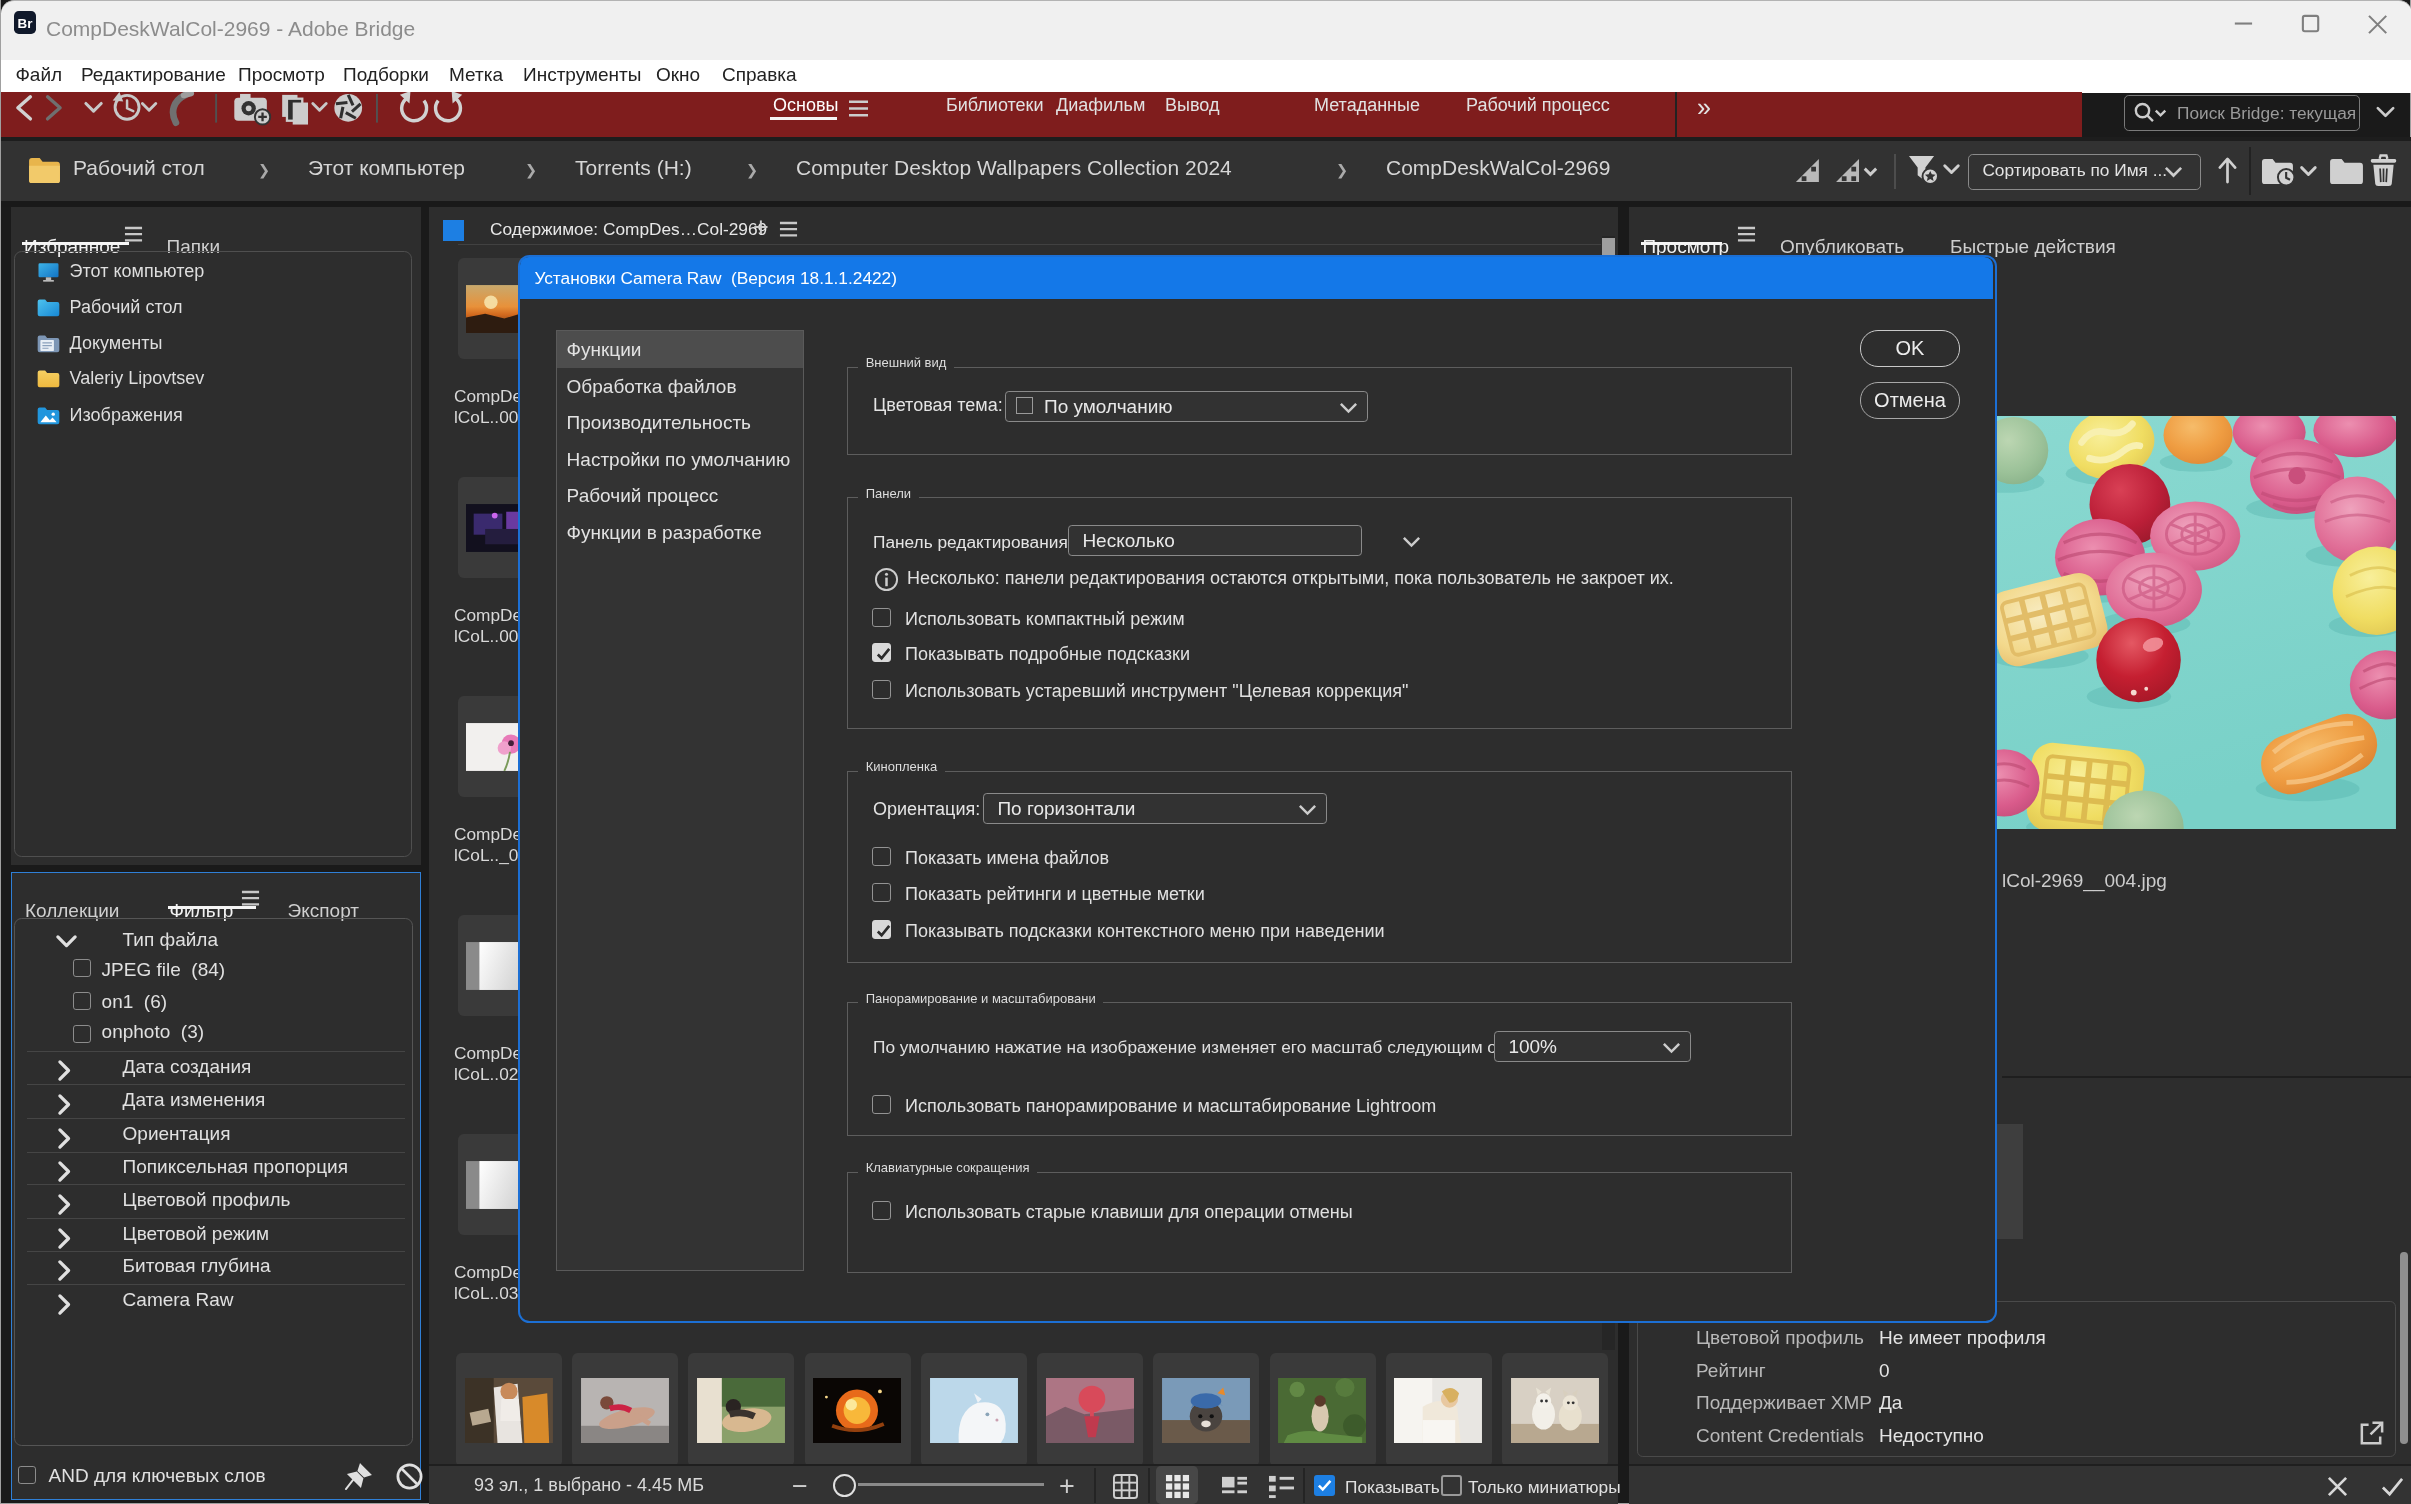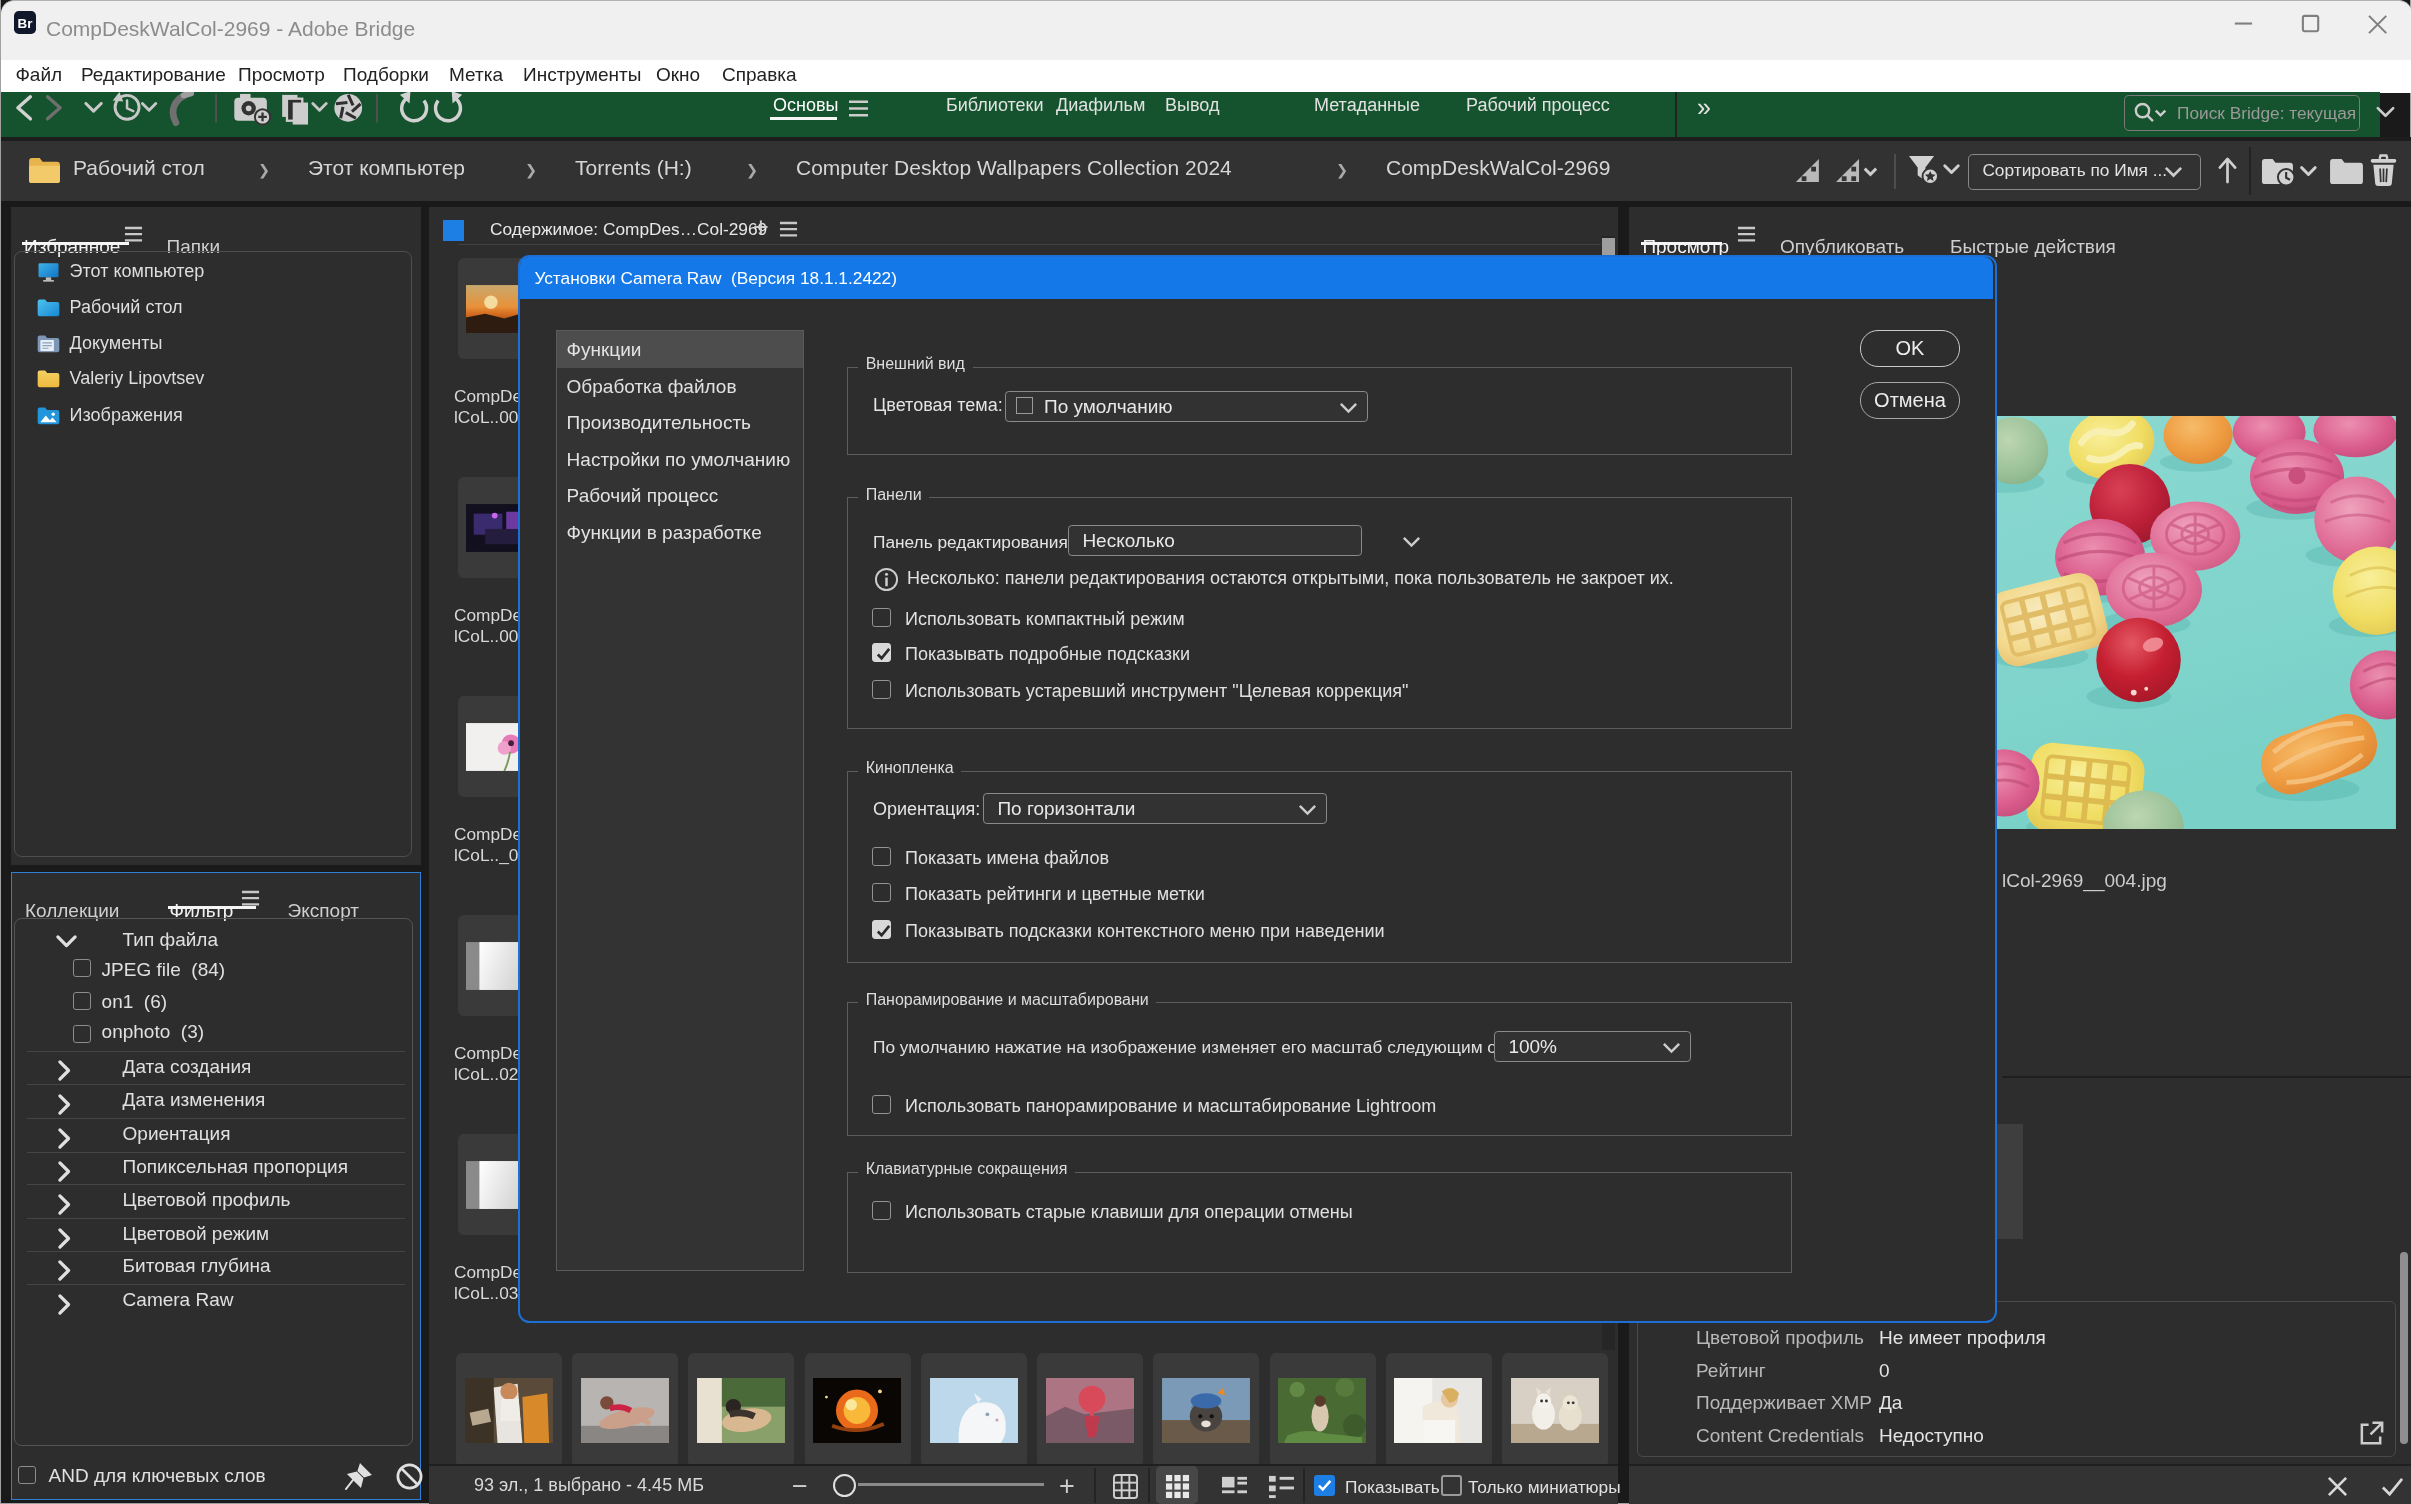--- a/index.html
+++ b/index.html
@@ -6,21 +6,21 @@
 html,body { width:2411px; height:1504px; overflow:hidden; background:#1a1a1a;
   font-family:"Liberation Sans", sans-serif; }
 .abs { position:absolute; }
 #stage { position:relative; width:2411px; height:1504px; background:#1a1a1a;
   border-left:1px solid #a0a0a0; border-right:1px solid #a0a0a0; border-bottom:1px solid #a0a0a0; }
 
 #titlebar { left:0; top:0; width:2411px; height:60px; background:#f0f0f0; border-top:1.9px solid #b3b3b3; border-radius:13.4px 13.4px 0 0; }
 #title-text { left:45px; top:16.3px; font-size:21px; color:#8c8c8c; }
 #menubar { left:0; top:60px; width:2411px; height:33px; background:#ffffff; }
 .menu-item { position:absolute; top:3.8px; font-size:19px; color:#222222; }
-#toolbar { left:0; top:92px; width:2379px; height:45px; background:#14532d; }
+#toolbar { left:0; top:92px; width:2081px; height:45px; background:#7f1d1d; }
 #sep1 { left:0; top:137px; width:2411px; height:3.8px; background:#1d1d1d; }
 #pathbar { left:0; top:141px; width:2411px; height:60px; background:#323232; }
 #sep2 { left:0; top:201px; width:2411px; height:5.8px; background:#191919; }
 .tabtxt { position:absolute; font-size:18px; color:#e2e2e2; }
 .pathtxt { position:absolute; font-size:21px; color:#d6d6d6; top:15.4px; }
 .pathsep { position:absolute; font-size:14.4px; color:#aaaaaa; top:21px; }
 
 #favpanel { left:9.6px; top:207px; width:410px; height:658px; background:#2d2d2d; }
 #filterpanel { left:9.6px; top:872px; width:410px; height:628px; background:#2d2d2d;
   border:1.9px solid #2f7fd6; }
@@ -42,21 +42,21 @@
 .scard { position:absolute; width:106px; height:114px; background:#3a3a3a; border-radius:5.8px; top:1146px; }
 
 #dialog { left:517px; top:255px; width:1479px; height:1068px; background:#2d2d2d;
   border:2.9px solid #1c6fd4; border-radius:11.5px; }
 #dlgtitle { left:0; top:0; width:1473px; height:42px; background:#1478e8; border-radius:8.6px 8.6px 0 0; }
 #dlgtitle span { position:absolute; left:14.4px; top:10.6px; font-size:17.3px; color:#ffffff; white-space:nowrap; }
 #navlist { left:36px; top:73px; width:248px; height:941px; background:#333333; border:1px solid #5a5a5a; }
 .navitem { position:absolute; left:0; width:246px; height:37px; font-size:19px; color:#e2e2e2; padding:7.7px 0 0 9.6px; white-space:nowrap; }
 .navsel { background:#4d4d4d; }
 .fieldset { position:absolute; border:1px solid #5d5d5d; }
-.legend { position:absolute; font-size:16px; color:#dddddd; background:#2d2d2d; padding:0 7.7px; }
+.legend { position:absolute; font-size:13px; color:#dddddd; background:#2d2d2d; padding:0 7.7px; }
 .dlabel { position:absolute; font-size:19px; color:#e4e4e4; }
 .dtext { position:absolute; font-size:18px; color:#e0e0e0; white-space:nowrap; }
 .drop { position:absolute; background:#323232; border:1.9px solid #8a8a8a; border-radius:3.8px; }
 .drop span { position:absolute; left:13.4px; top:3.8px; font-size:19px; color:#e8e8e8; }
 .dcbox { position:absolute; width:19px; height:19px; border:1.9px solid #939393; border-radius:2.9px; }
 .dcbox.checked { background:#d9d9d9; border-color:#d9d9d9; }
 .btn { position:absolute; width:100px; height:37px; border:1.9px solid #c9c9c9; border-radius:18px;
   color:#ededed; font-size:20px; text-align:center; padding-top:5.8px; }
 </style>
 </head>

